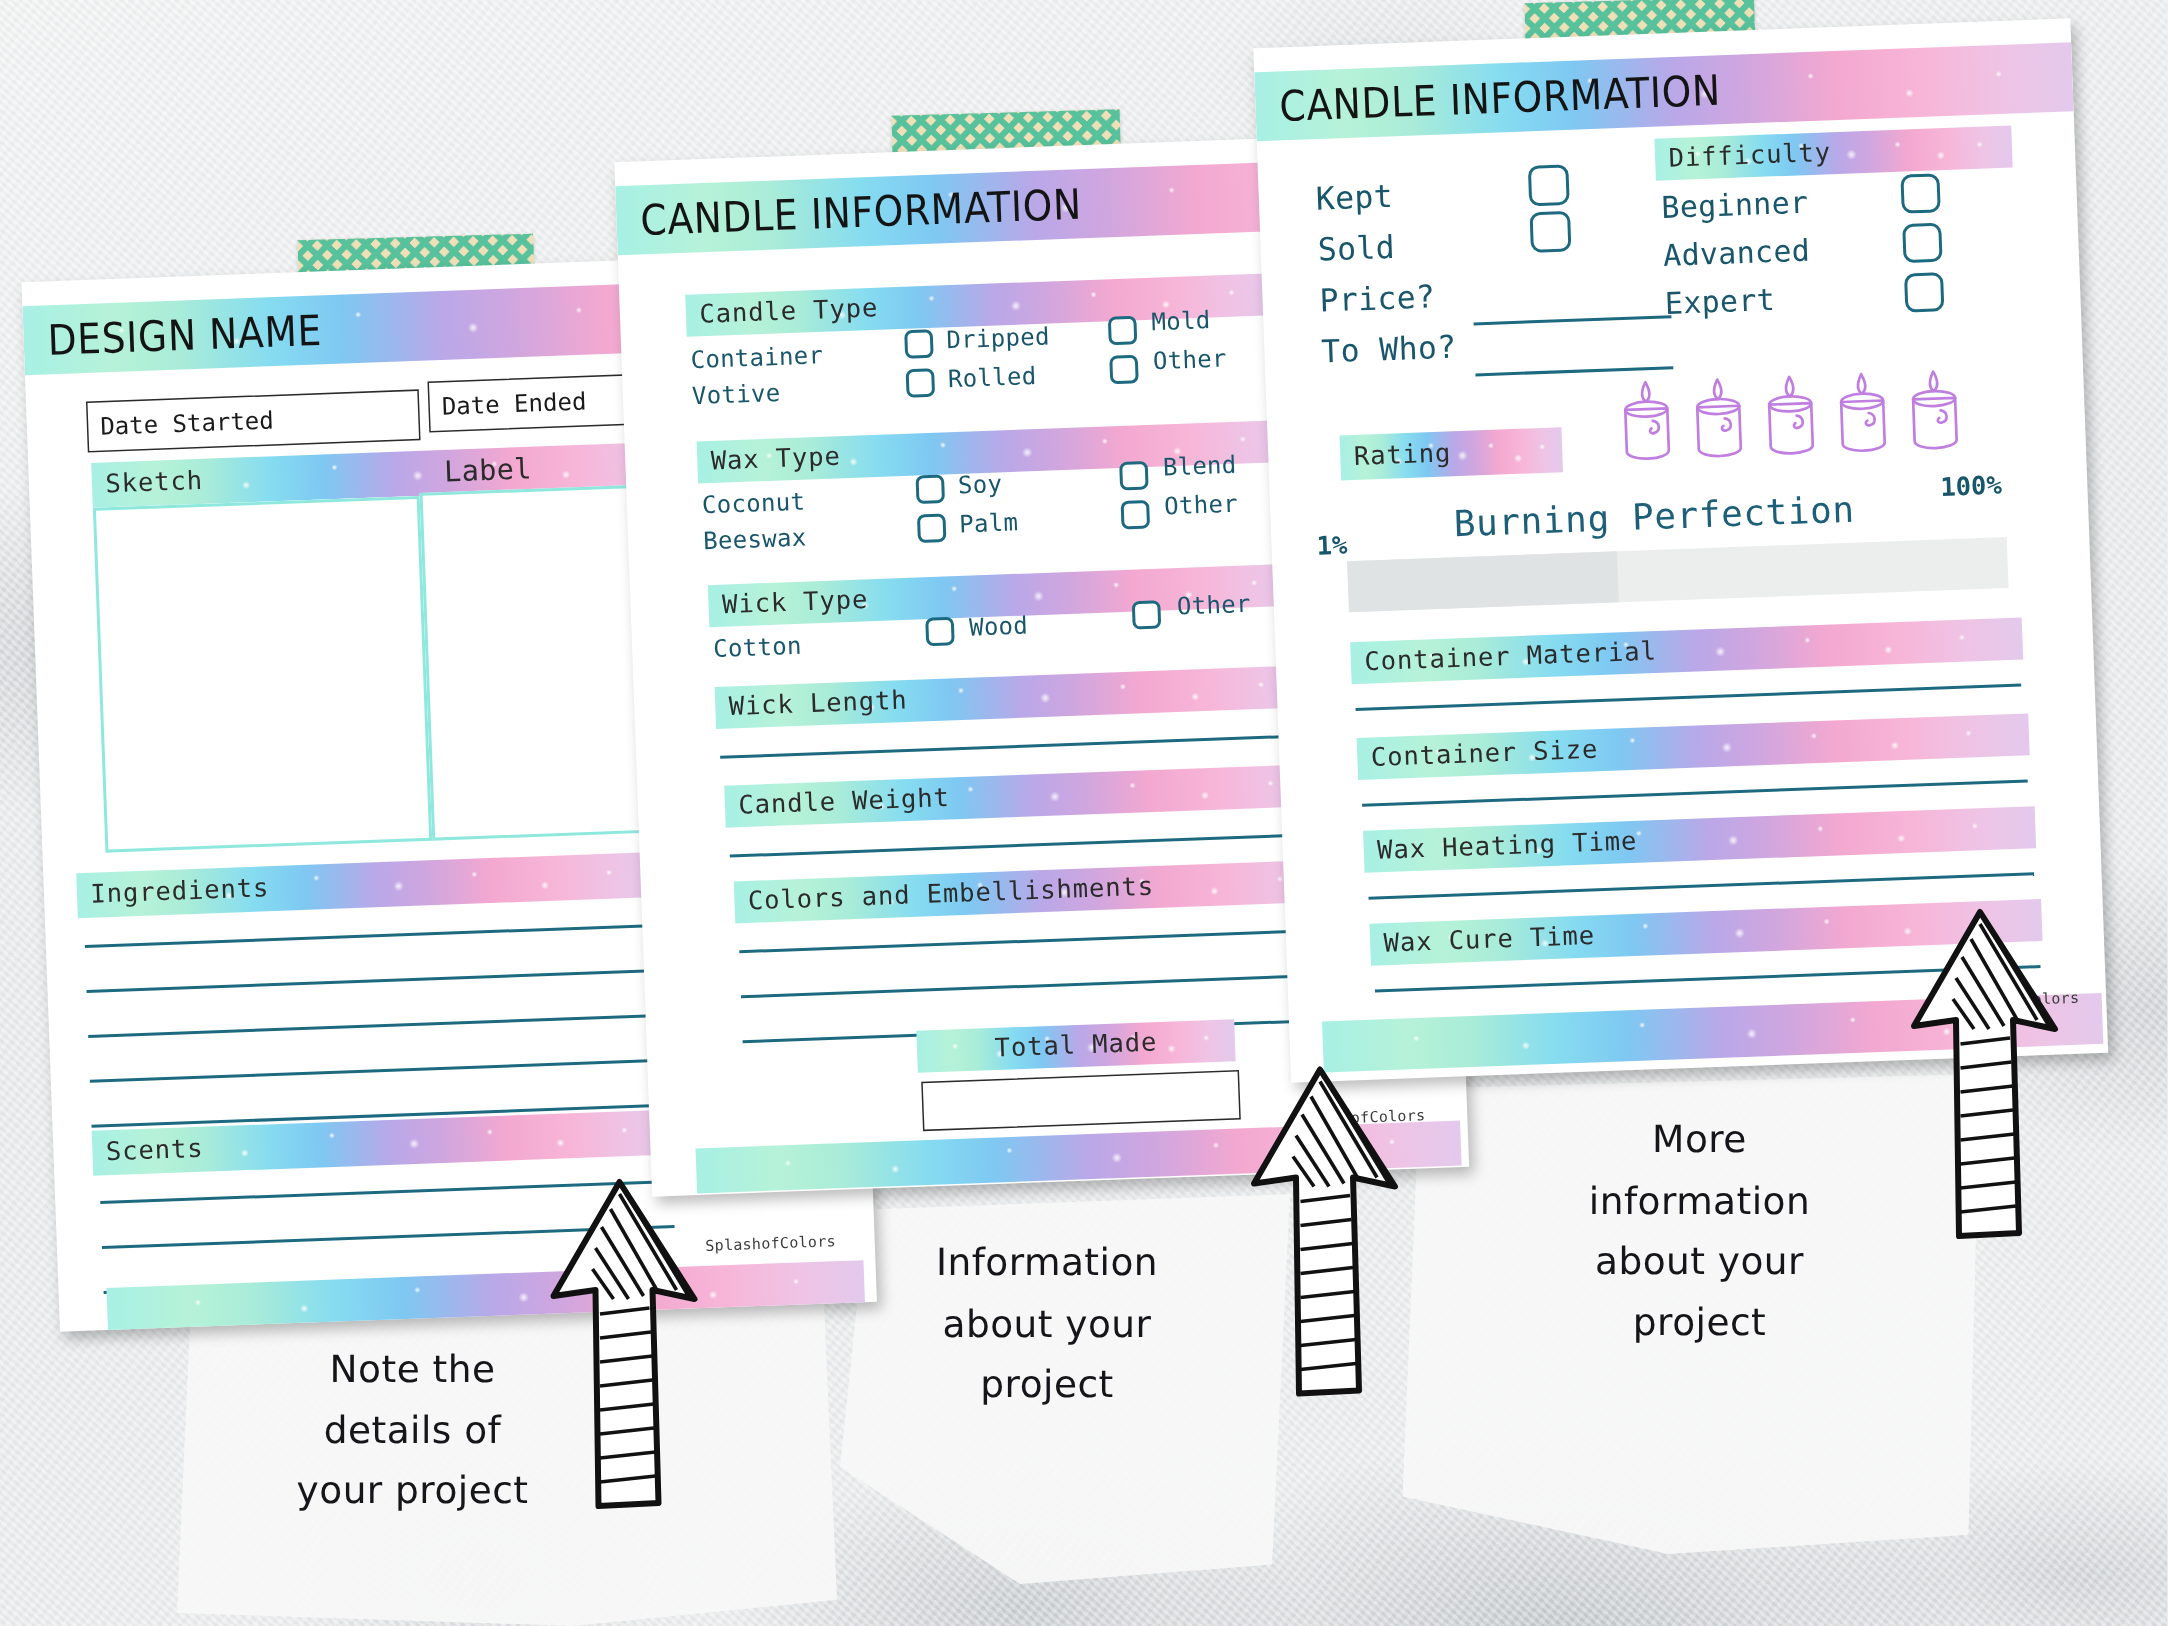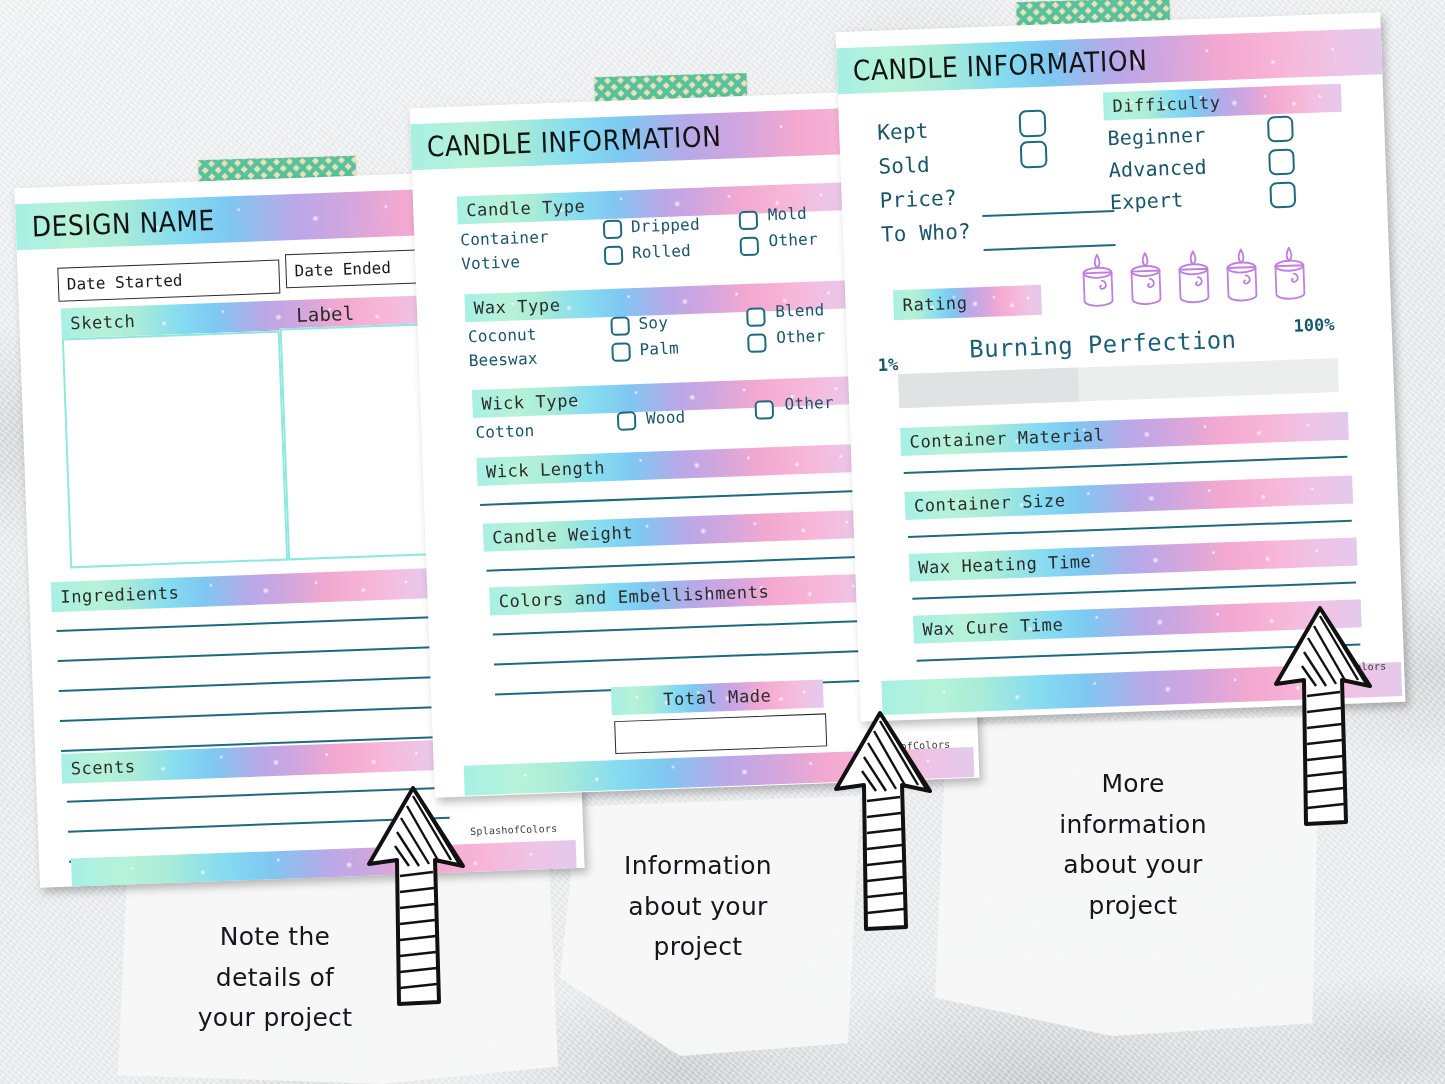--- a/index.html
+++ b/index.html
@@ -133,21 +133,20 @@
     box-shadow:0 1px 3px rgba(0,0,0,.18);
   }
 
   
   .caption{
     position:absolute;
     font-family:"DejaVu Sans", sans-serif;
     font-size:25px; color:#16161a;
     text-align:center; line-height:1.62; white-space:pre-line;
     letter-spacing:.3px;
-    margin-top:24px;
   }
 
   .arrow{ position:absolute; }
 
   
   .ratebar{ position:absolute; background:#eceeee; }
   .ratebar .fillpart{ position:absolute; left:0; top:0; bottom:0; background:#dfe3e3; }
 
   .pct{
     position:absolute;

